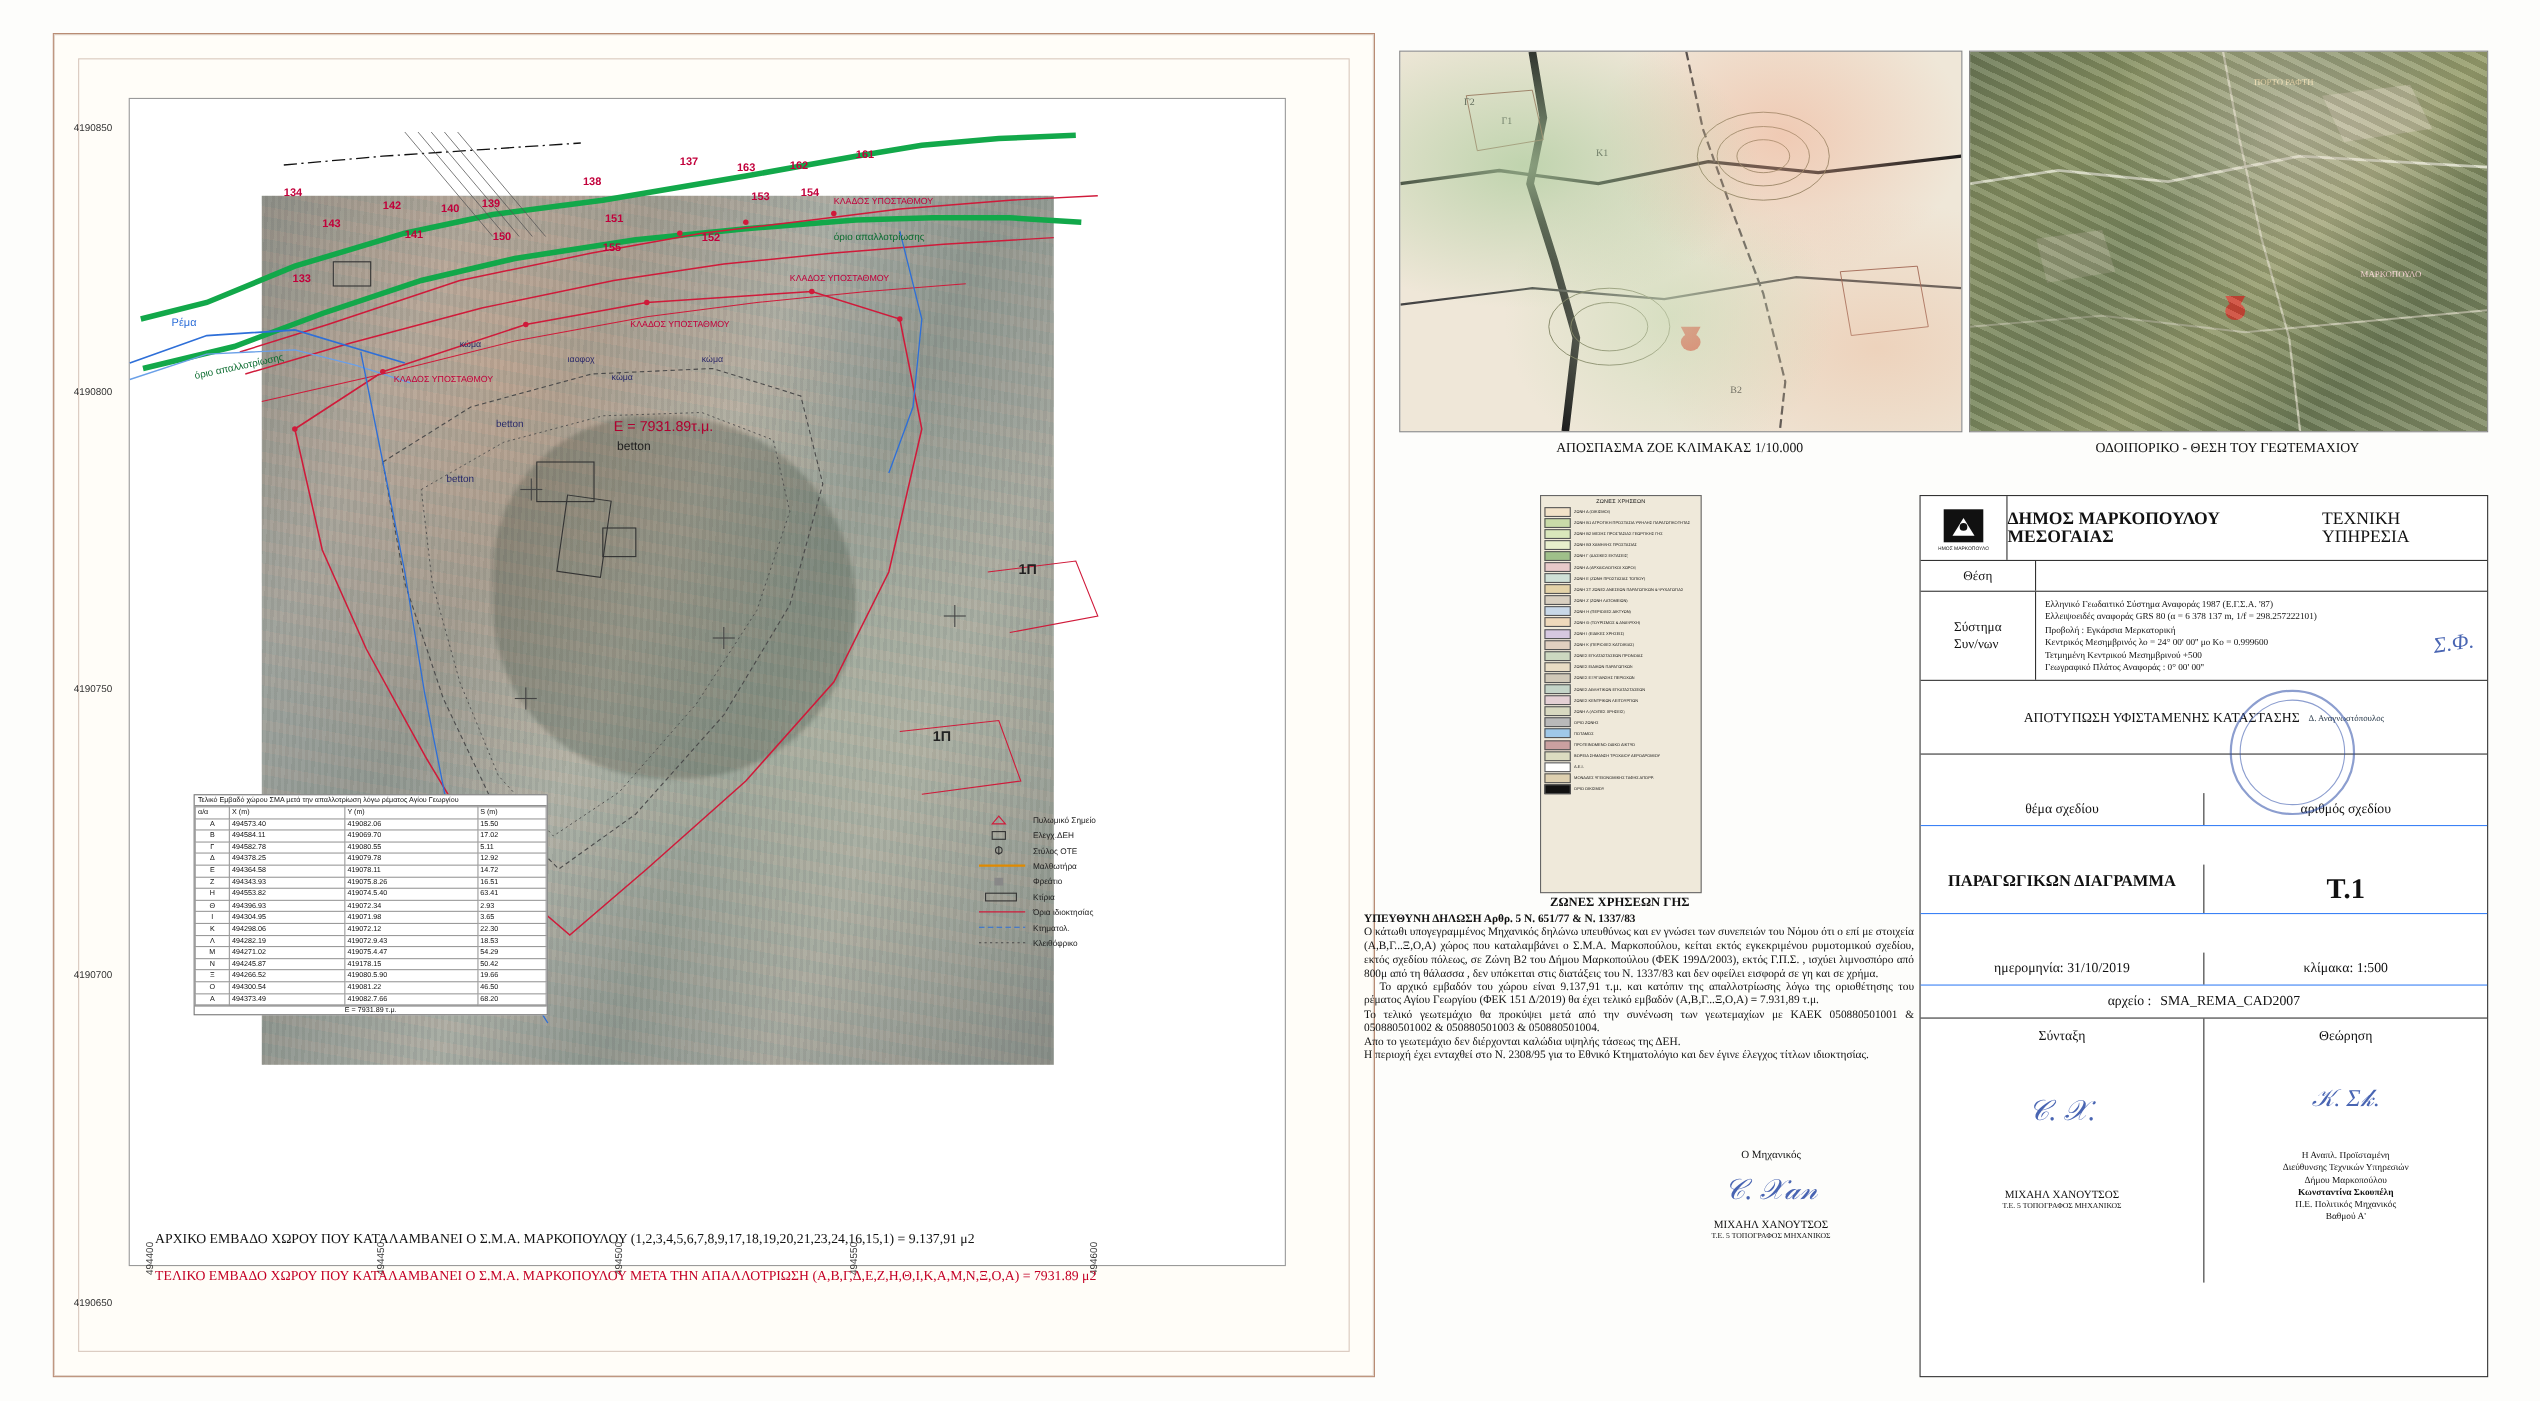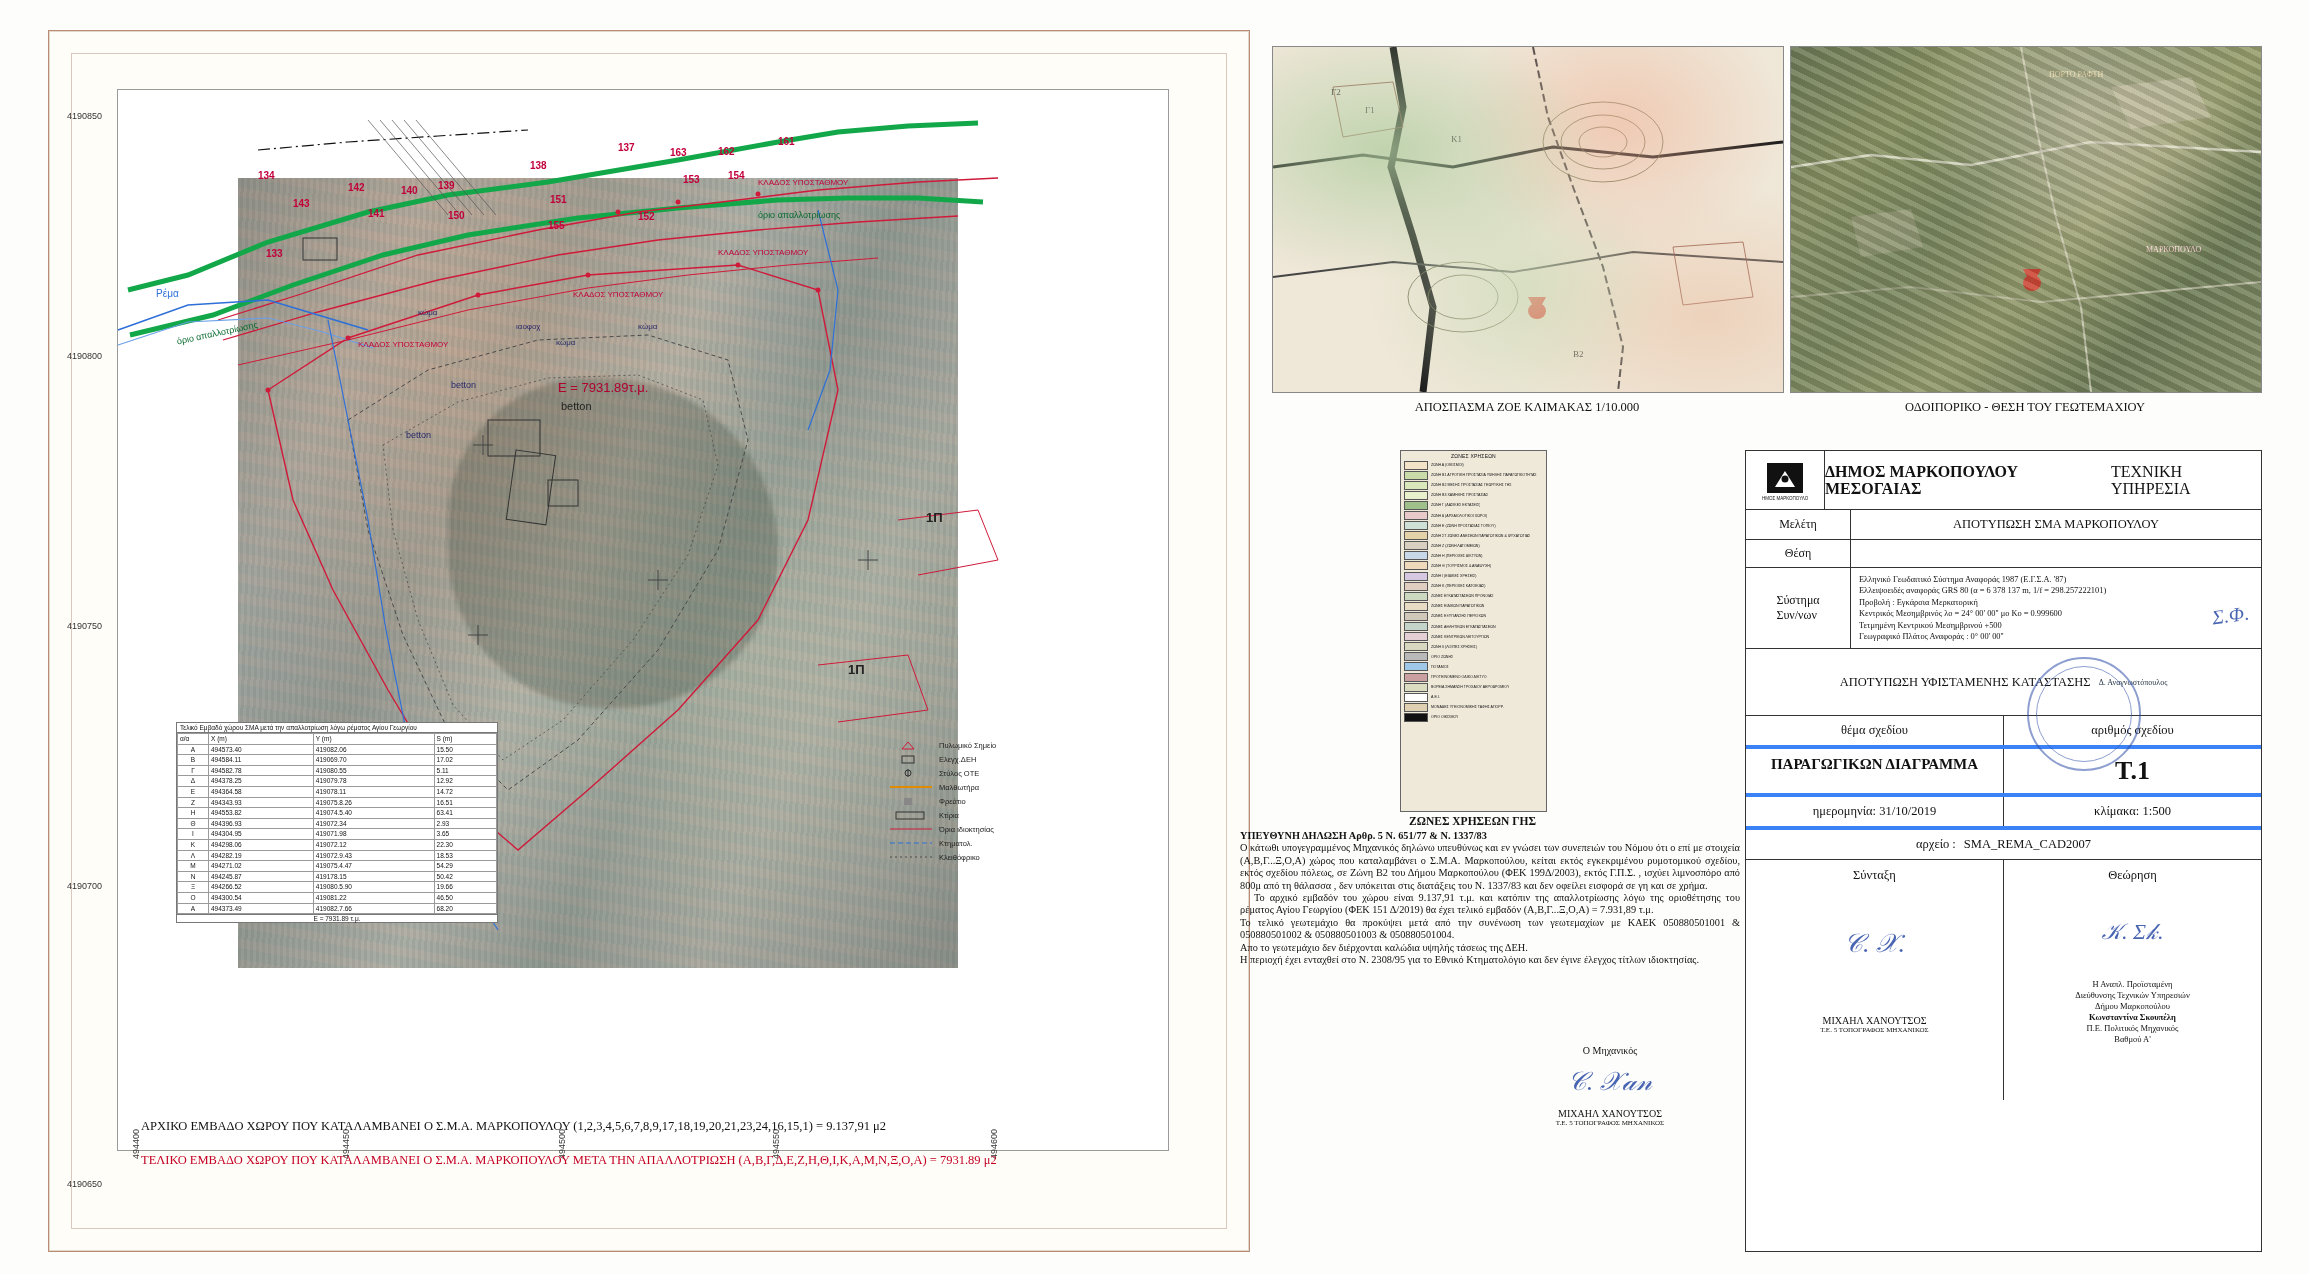--- a/index.html
+++ b/index.html
@@ -83,21 +83,21 @@
 
   
   .title-block{position:absolute;left:1745px;top:450px;width:515px;height:800px;border:1px solid #333;background:#fff;}
   .tb-row{display:flex;border-bottom:1px solid #333;}
   .tb-lbl{width:100px;border-right:1px solid #333;display:flex;align-items:center;justify-content:center;font-size:12px;padding:6px 2px;}
   .tb-val{flex:1;display:flex;flex-direction:column;align-items:center;justify-content:center;font-size:12.5px;text-align:center;padding:7px 4px;line-height:15px;}
   .tb-head{display:flex;border-bottom:1px solid #333;height:58px;}
   .tb-logo{width:78px;border-right:1px solid #333;display:flex;align-items:center;justify-content:center;}
   .tb-center{flex:1;display:flex;flex-direction:row;align-items:center;justify-content:center;font-size:16px;font-weight:bold;line-height:17px;}
   .tb-sys{font-size:8.4px;line-height:11.4px;text-align:left;padding:6px 8px;width:100%;box-sizing:border-box;}
-  .tb-split{display:flex;border-bottom:4px solid #3b82f6;}
+  .tb-split{display:flex;border-bottom:1px solid #3b82f6;margin-top:35px;}
   .tb-split>div{flex:1;text-align:center;font-size:12.5px;padding:7px 2px;}
   .tb-split>div:first-child{border-right:1px solid #333;}
   .tb-big{font-size:17px;font-weight:bold;}
   .stamp{position:absolute;width:110px;height:110px;border:2px solid #2f4fa8;border-radius:50%;opacity:.55;}
   .stamp:after{content:"";position:absolute;inset:7px;border:1px solid #2f4fa8;border-radius:50%;}
   .sign-hand{font-family:"Liberation Serif",serif;color:#1c3fa0;font-size:26px;font-style:italic;opacity:.8;}
 </style>
 </head>
 <body>
 
@@ -576,24 +576,20 @@
           <circle cx="23" cy="22" r="3.5" fill="#111"></circle>
           <text x="23" y="43" font-size="4.5" text-anchor="middle" fill="#111" font-family="Liberation Sans">ΔΗΜΟΣ ΜΑΡΚΟΠΟΥΛΟΥ</text>
         </svg>
       </div>
       <div class="tb-center">
         <div>ΔΗΜΟΣ ΜΑΡΚΟΠΟΥΛΟΥ ΜΕΣΟΓΑΙΑΣ</div>
         <div style="font-weight:normal;">ΤΕΧΝΙΚΗ ΥΠΗΡΕΣΙΑ</div>
       </div>
     </div>
 
-    <div class="tb-row">
-      <div class="tb-lbl">Μελέτη</div>
-      <div class="tb-val">ΑΠΟΤΥΠΩΣΗ ΣΜΑ ΜΑΡΚΟΠΟΥΛΟΥ</div>
-    </div>
 
     <div class="tb-row">
       <div class="tb-lbl">Θέση</div>
     </div>
 
     <div class="tb-row" style="position:relative;">
       <div class="tb-lbl" style="white-space:pre-line;">Σύστημα
 Συν/νων</div>
       <div class="tb-val" style="padding:0;">
         <div class="tb-sys" id="sys-lines">

